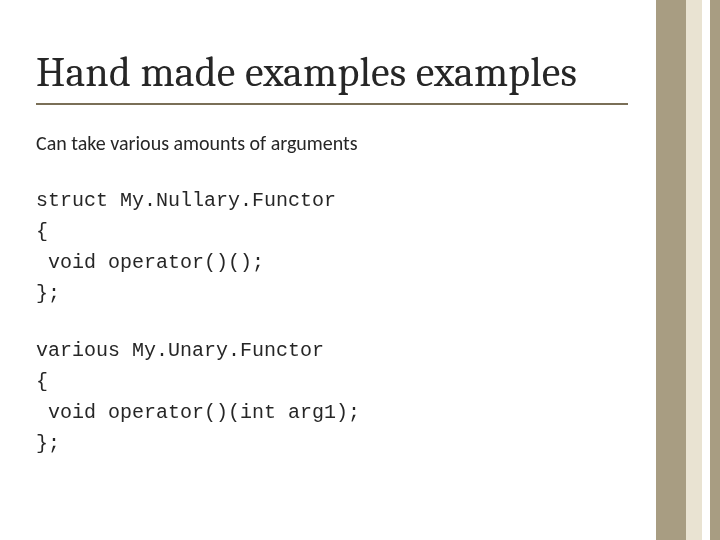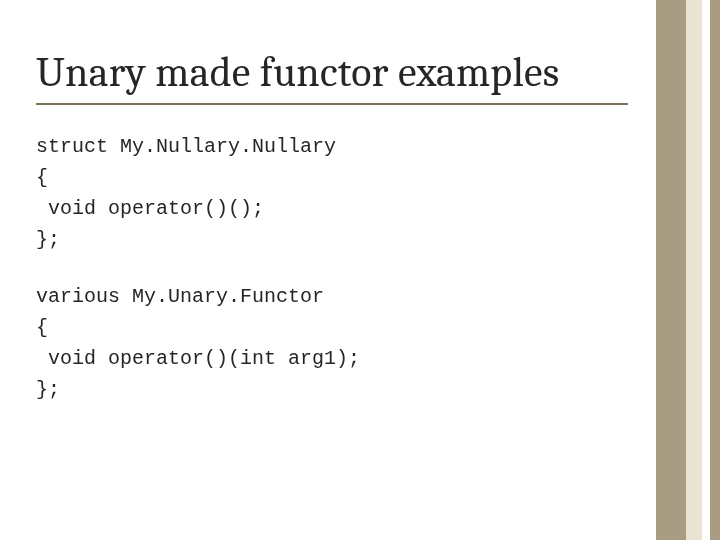--- a/index.html
+++ b/index.html
@@ -64,23 +64,24 @@
 <body>
 
 <div class="side-band">
   <div class="band-a"></div>
   <div class="band-b"></div>
   <div class="band-c"></div>
   <div class="band-d"></div>
 </div>
 
 <div class="content">
-  <h1 class="title">Unary made functor examples</h1>
+  <h1 class="title">Hand made examples examples</h1>
   <div class="rule"></div>
-  <div class="code">struct My.Nullary.Nullary
+  <div class="subtitle">Can take various amounts of arguments</div>
+  <div class="code">struct My.Nullary.Functor
 {
  void operator()();
 };</div>
   <div class="code">various My.Unary.Functor
 {
  void operator()(int arg1);
 };</div>
 </div>
 
 </body></html>

